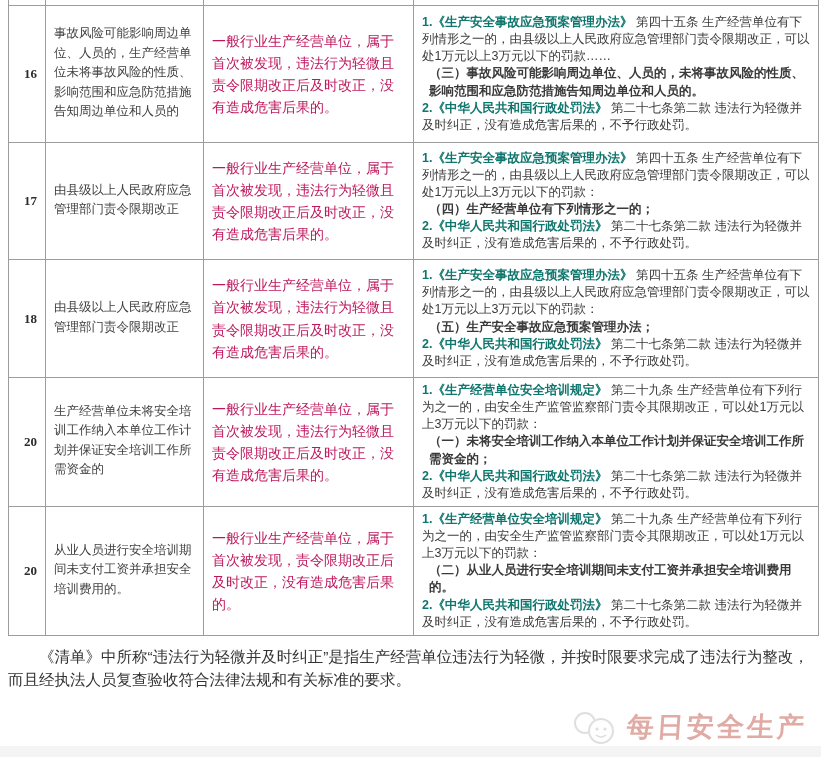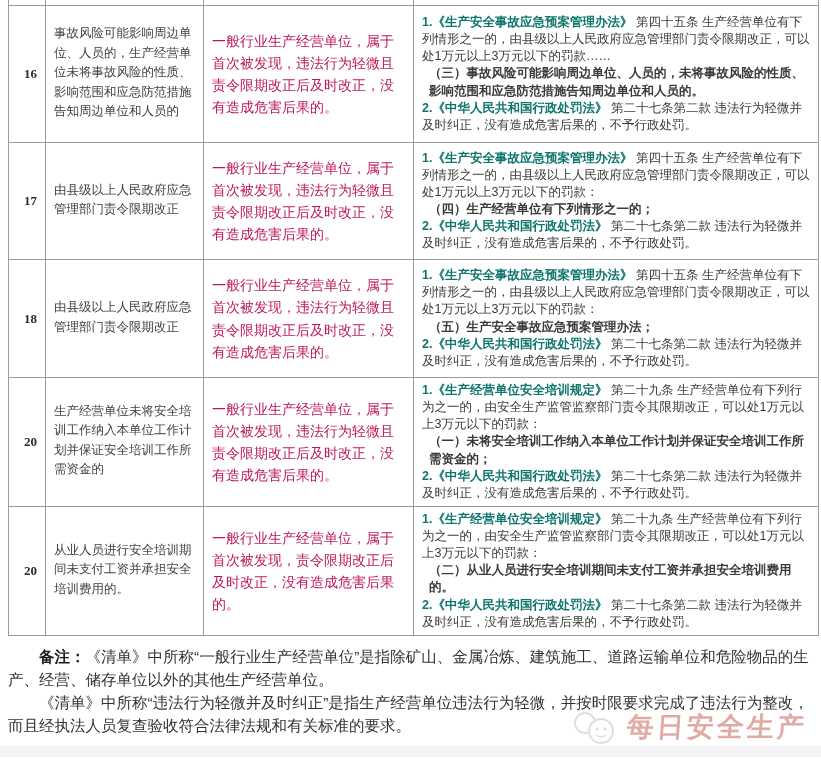--- a/index.html
+++ b/index.html
@@ -157,21 +157,20 @@
       <td class="c-legal">
             <p class="legal-p"><b>1.《生产经营单位安全培训规定》</b> 第二十九条 生产经营单位有下列行为之一的，由安全生产监管监察部门责令其限期改正，可以处1万元以上3万元以下的罚款：</p>
             <p class="legal-p indent">（二）从业人员进行安全培训期间未支付工资并承担安全培训费用的。</p>
             <p class="legal-p"><b>2.《中华人民共和国行政处罚法》</b> 第二十七条第二款 违法行为轻微并及时纠正，没有造成危害后果的，不予行政处罚。</p>
           </td>
     </tr>
       </tbody>
   </table>
 
   <div class="notes">
-    <p><b>备注：</b><span>《清单》中所称“一般行业生产经营单位”是指除矿山、金属冶炼、建筑施工、道路运输单位和危险物品的生产、经营、储存单位以外的其他生产经营单位。</span></p>
     <p>《清单》中所称“违法行为轻微并及时纠正”是指生产经营单位违法行为轻微，并按时限要求完成了违法行为整改，而且经执法人员复查验收符合法律法规和有关标准的要求。</p>
 
   </div>
 
   <div class="watermark">
     <svg class="faces" width="52" height="36" viewBox="0 0 52 36">
       <circle cx="14" cy="14" r="10" fill="none" stroke="#b9b9b9" stroke-width="2"></circle>
       <circle cx="30" cy="22" r="12" fill="#fdfdfd" stroke="#b9b9b9" stroke-width="2"></circle>
       <circle cx="26" cy="20" r="1.6" fill="#b9b9b9"></circle>
       <circle cx="34" cy="20" r="1.6" fill="#b9b9b9"></circle>

